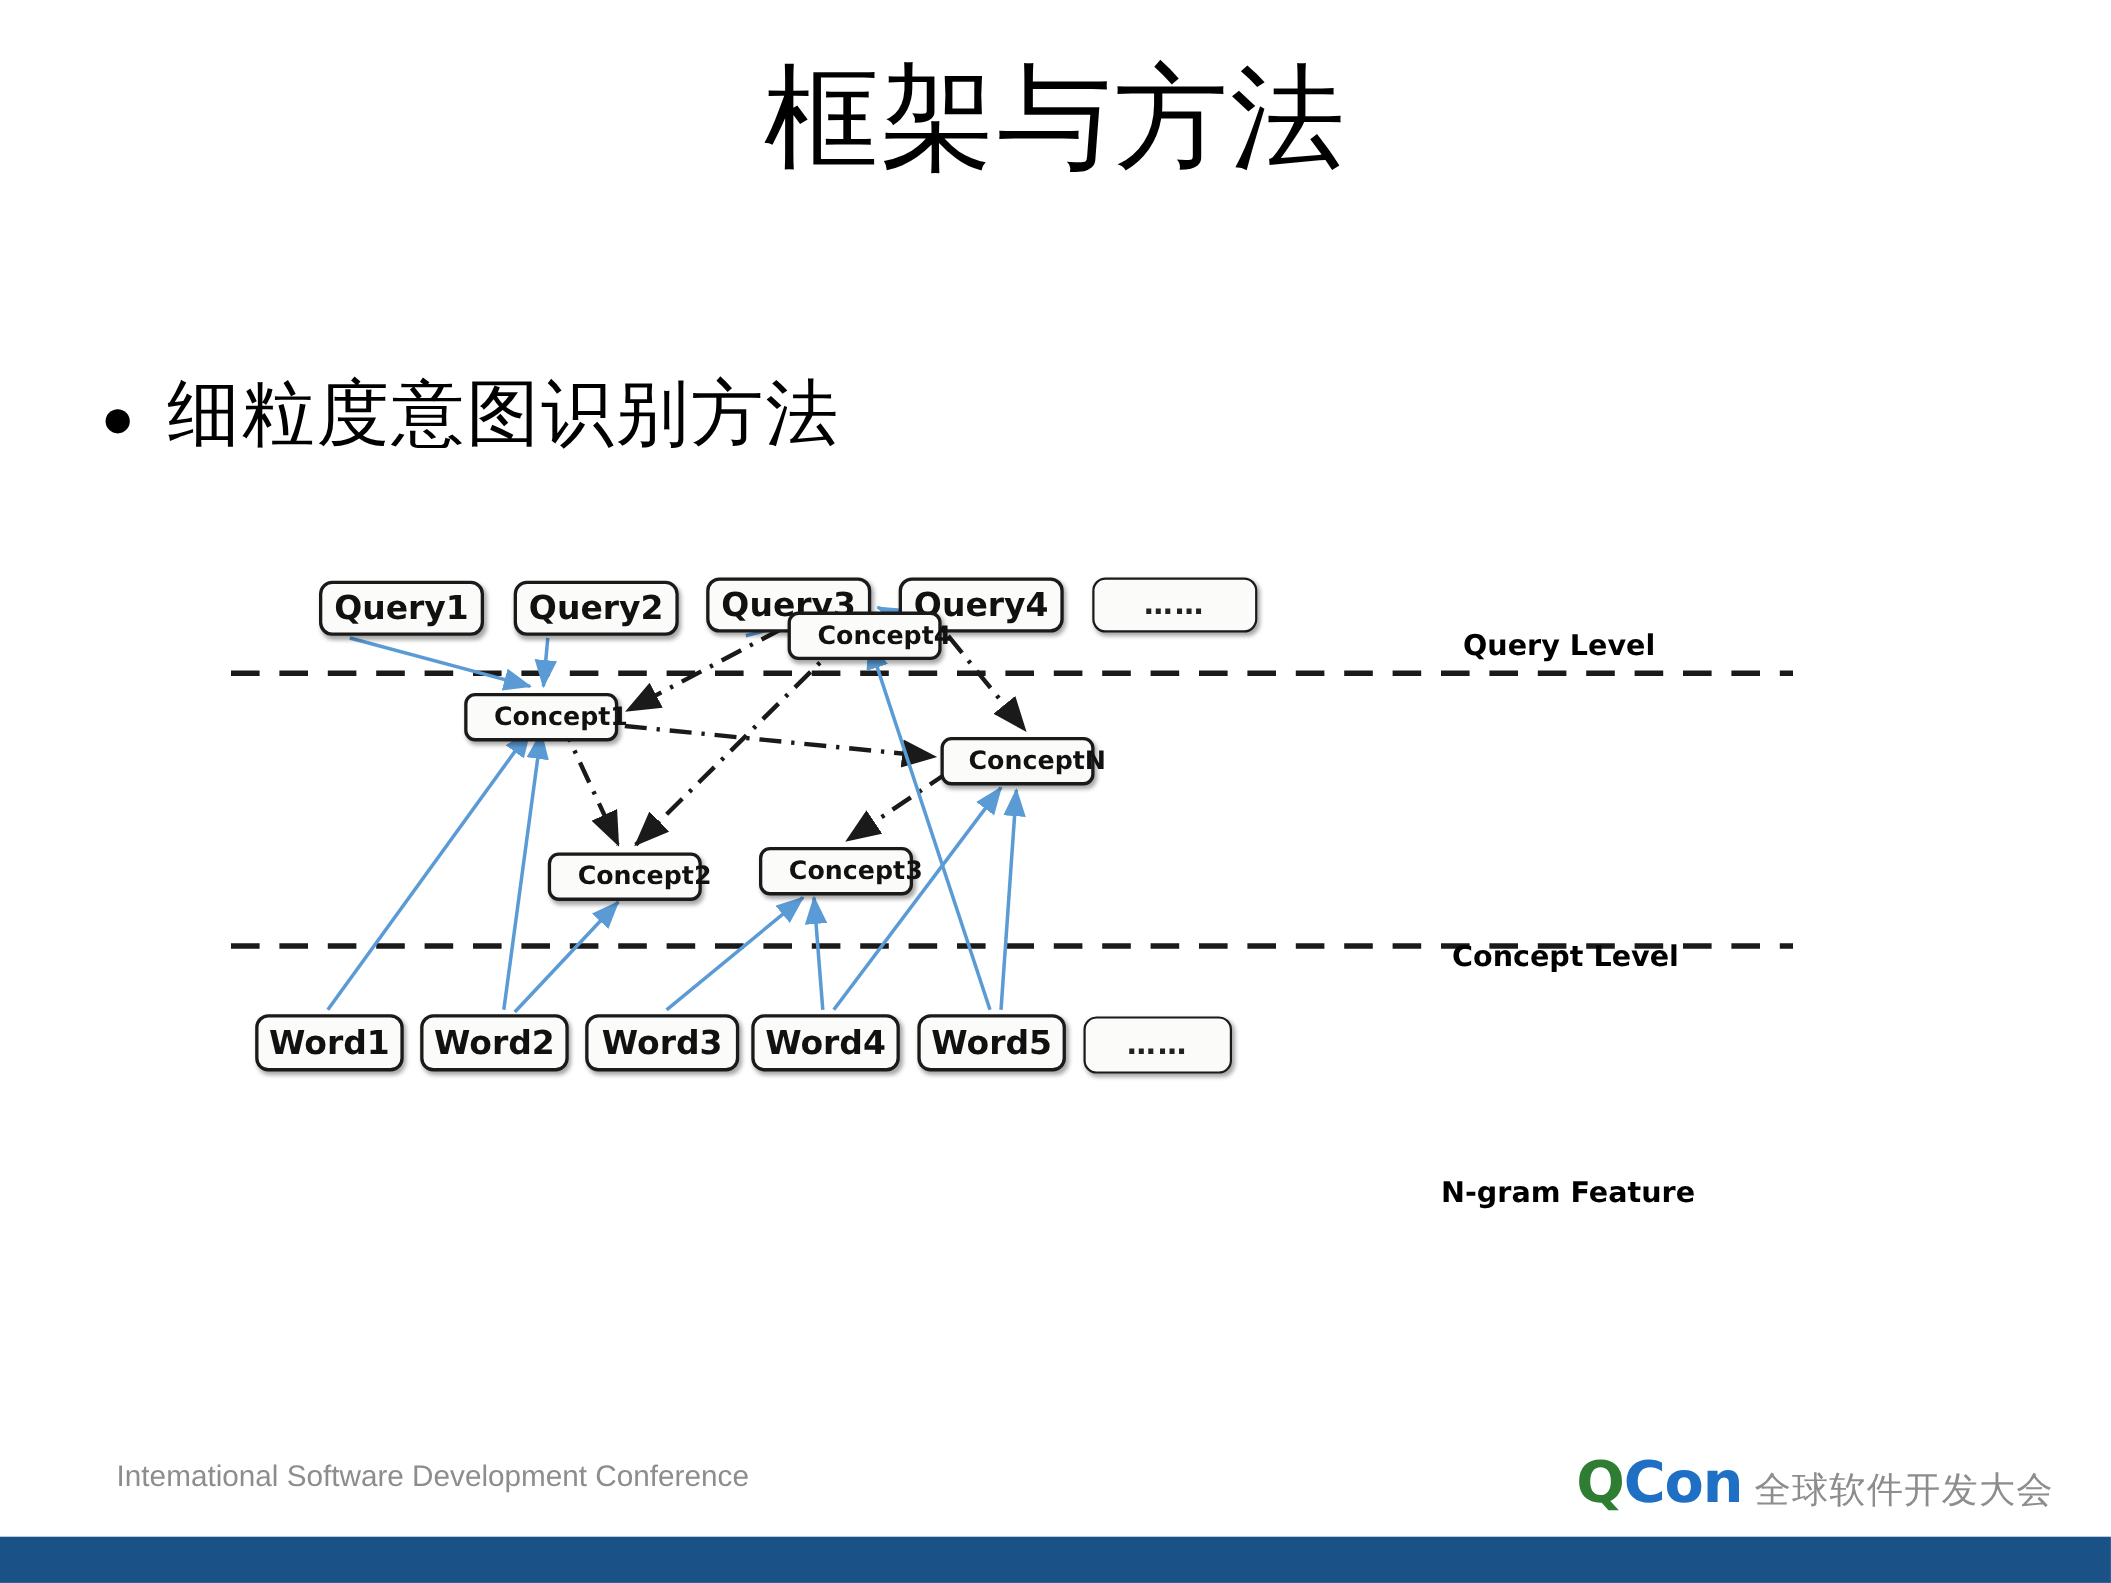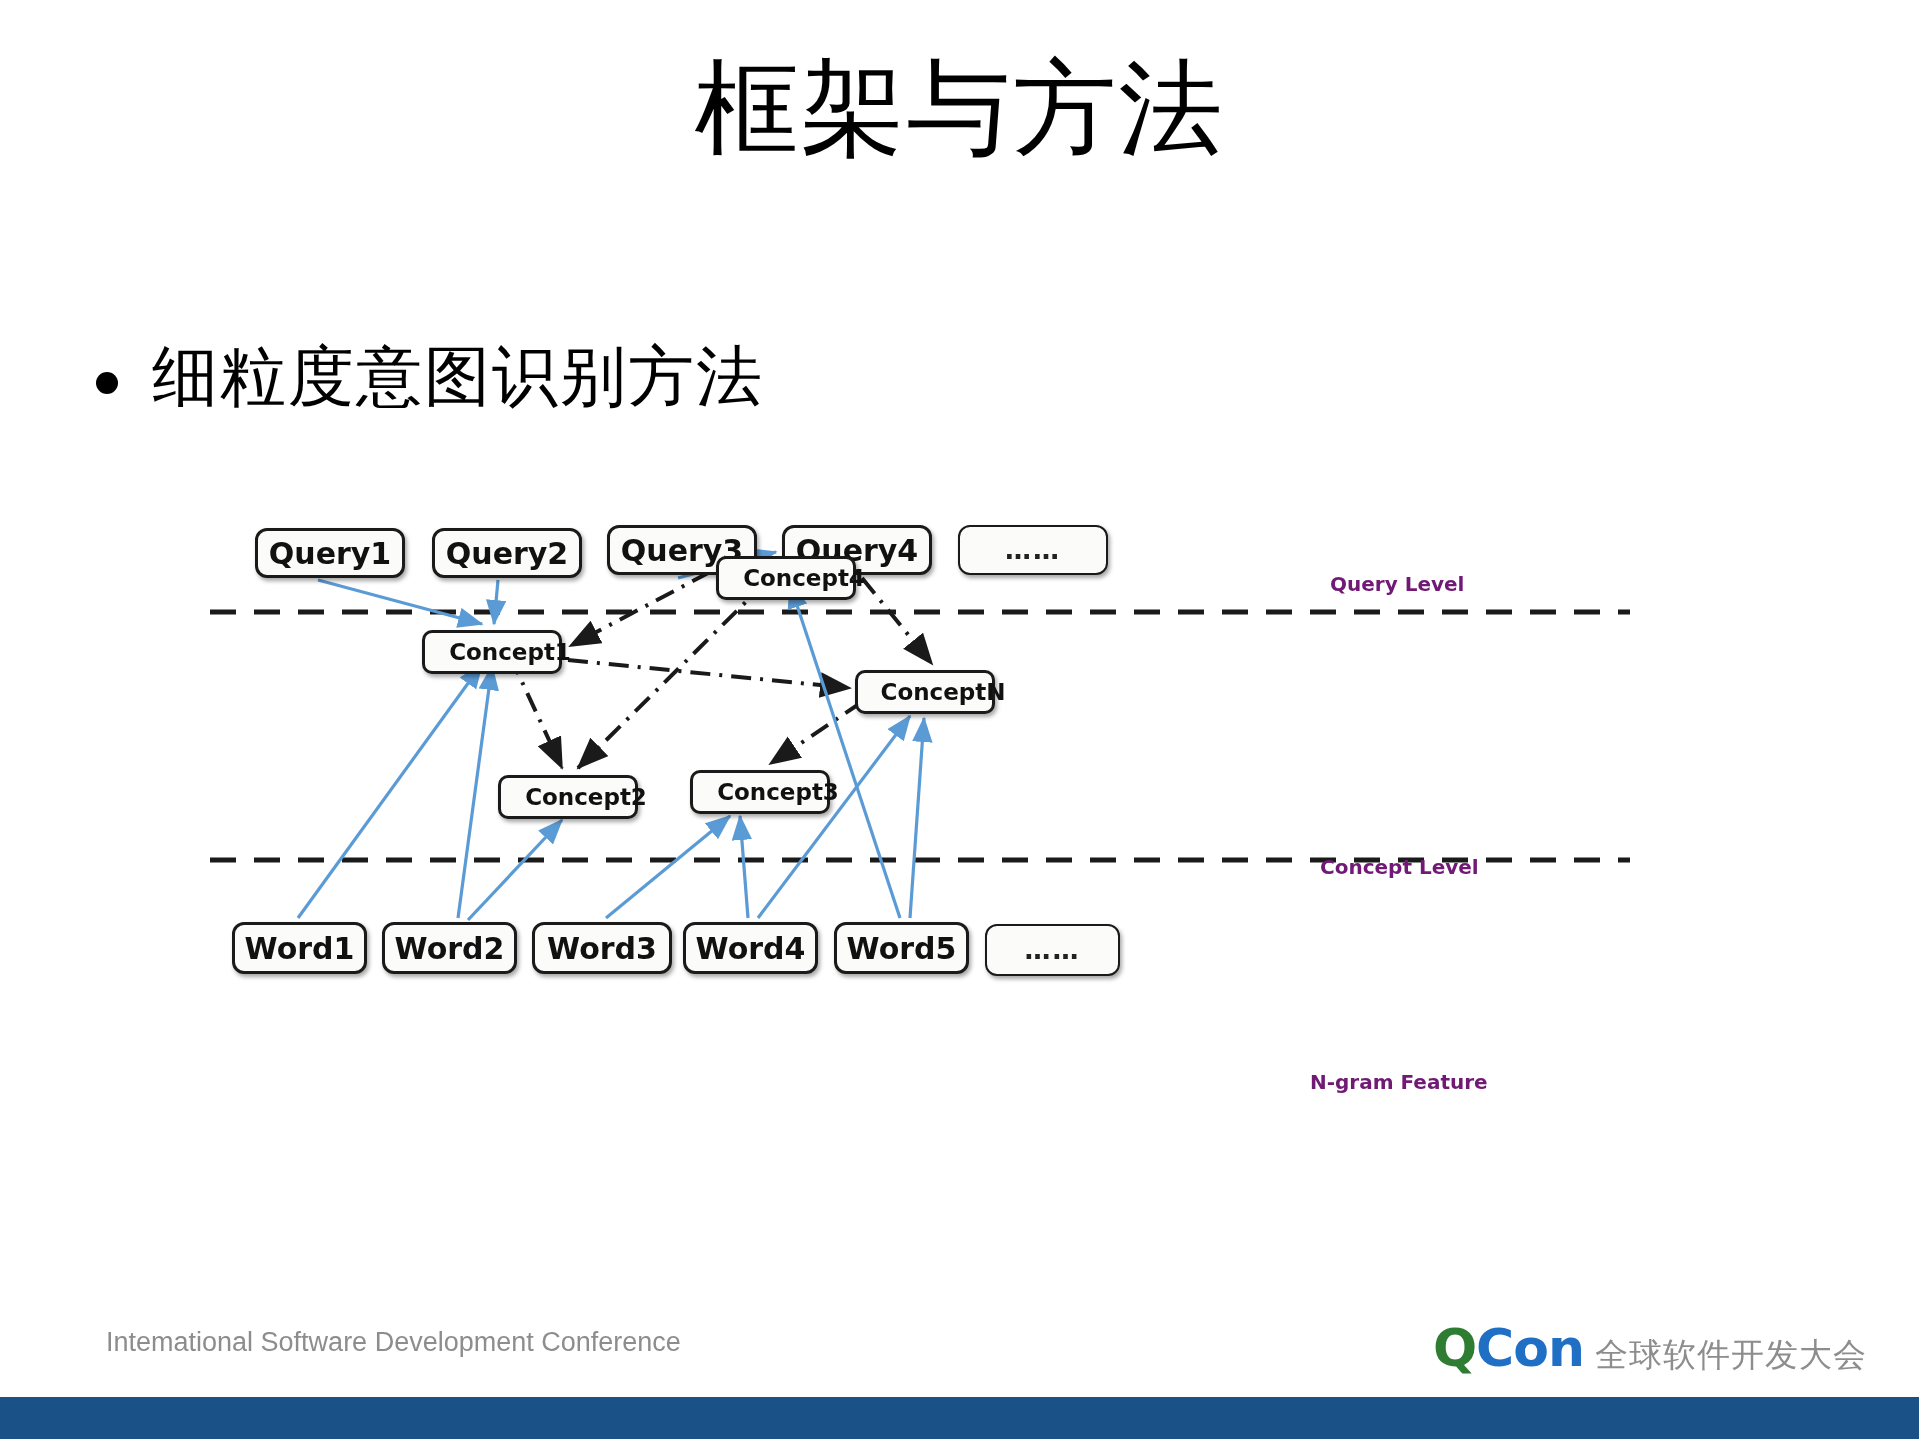--- a/index.html
+++ b/index.html
@@ -81,31 +81,31 @@
     box-shadow: 2px 3px 4px rgba(0,0,0,0.35);
     display: flex;
     align-items: center;
     justify-content: center;
     color: #111;
     font-weight: bold;
     font-family: "DejaVu Sans", sans-serif;
     white-space: nowrap;
     z-index: 5;
   }
-  .node.query   { height: 50px; font-size: 30px; }
+  .node.query   { height: 50px; font-size: 30px; margin-left: 35px; }
   .node.concept { height: 44px; font-size: 23px; border-width: 3px; border-radius: 10px; padding-left: 36px; }
   .node.word    { height: 52px; font-size: 30px; }
   .node.ellipsis { font-size: 26px; letter-spacing: 2px; color: #222; border-width: 2px; }
 
   .level-label {
     position: absolute;
     font-family: "DejaVu Sans", sans-serif;
     font-weight: bold;
-    font-size: 20px;
-    color: #701a75;
+    font-size: 26px;
+    color: #000000;
     white-space: nowrap;
     z-index: 5;
   }
 
   
   .footer-text {
     position: absolute;
     left: 106px;
     top: 1327px;
     font-family: "Liberation Sans", sans-serif;

